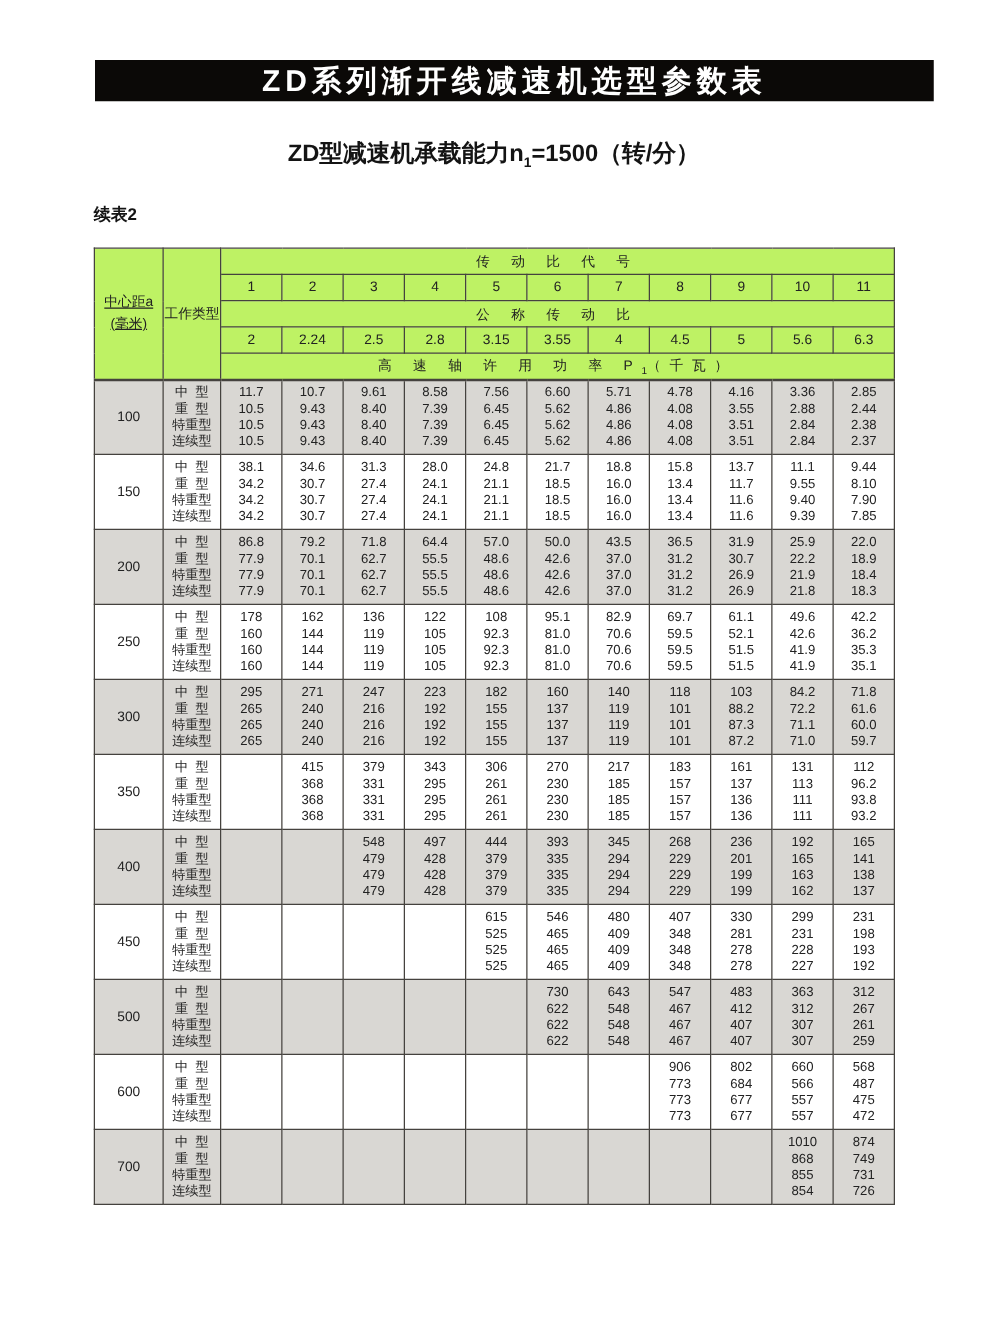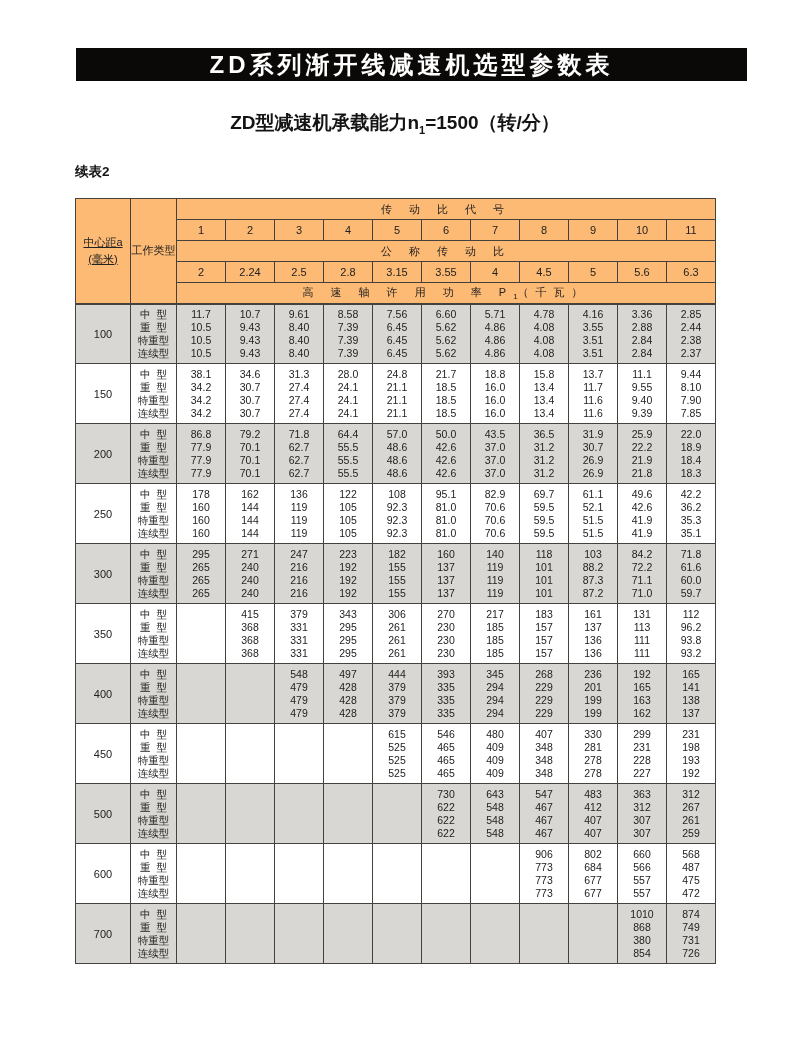--- a/index.html
+++ b/index.html
@@ -24,21 +24,21 @@
     position:absolute; left:64px; top:163px;
     font-size:13.5px; font-weight:bold; color:#141414;margin-left:11px;
   }
   table.ptable {
     position:absolute; left:75px; top:198px; width:641px;
     border-collapse:collapse; table-layout:fixed;
   }
   .ptable th, .ptable td { border:1px solid #45423e; padding:0; }
   .ptable { border:1.5px solid #45423e; }
   .ptable thead th {
-    background:#fdba74; font-weight:normal; font-size:11px;
+    background:#bef264; font-weight:normal; font-size:11px;
     height:21px; color:#222; text-align:center; vertical-align:middle;
   }
   .ptable thead th.band { letter-spacing:7px; }
   .ptable thead th.band sub { letter-spacing:0; font-size:8px; }
   .hcol1 div { line-height:17px; font-size:11px;text-decoration:underline; }
   .ptable tbody td {
     font-size:10.5px; color:#222; text-align:center;
     vertical-align:middle; height:60px; background:#ffffff;
   }
   .ptable tbody tr.shaded td { background:#d9d7d3; }
@@ -928,21 +928,21 @@
         </td>
         <td class="val">
           <div>&nbsp;</div>
           <div>&nbsp;</div>
           <div>&nbsp;</div>
           <div>&nbsp;</div>
         </td>
         <td class="val">
           <div>1010</div>
           <div>868</div>
-          <div>380</div>
+          <div>855</div>
           <div>854</div>
         </td>
         <td class="val">
           <div>874</div>
           <div>749</div>
           <div>731</div>
           <div>726</div>
         </td>
       </tr>
     </tbody>

